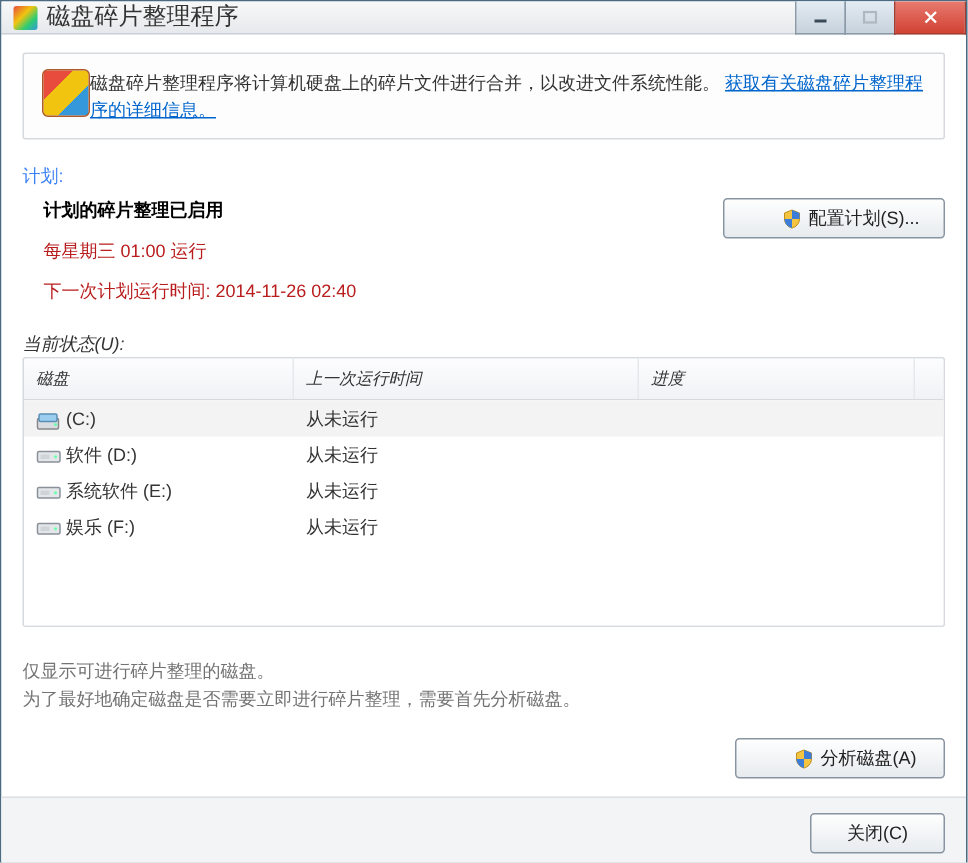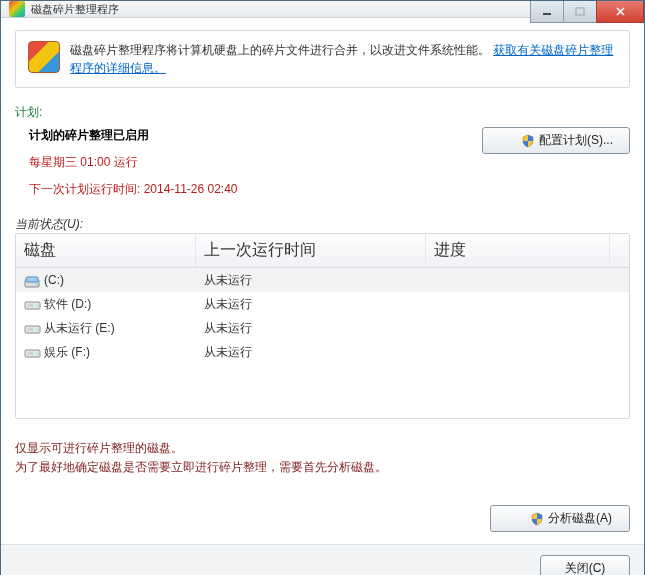--- a/index.html
+++ b/index.html
@@ -30,21 +30,21 @@
       position: relative;
     }
     .titlebar .app-icon {
       width: 16px; height: 16px;
       margin-right: 6px;
       display: inline-block;
       background: linear-gradient(135deg, #e74c3c 0%, #f1c40f 40%, #2ecc71 70%, #3498db 100%);
       border-radius: 2px;
     }
     .titlebar .title-text {
-      font-size: 11px;
+      font-size: 16px;
       color: #333;
     }
     .window-controls {
       position: absolute;
       right: 0;
       top: 0;
       display: flex;
     }
     .win-btn {
       width: 34px;
@@ -73,41 +73,40 @@
       display: flex;
       flex-direction: column;
       background: #fff;
     }
     .info-box {
       border: 1px solid #d6d9dd;
       background: #fdfdfe;
       padding: 10px 12px;
       display: flex;
       align-items: flex-start;
-      gap: 10px;
       border-radius: 2px;
     }
     .info-icon {
       width: 32px; height: 32px;
       flex-shrink: 0;
       display: inline-block;
       position: relative;
       background: linear-gradient(135deg, #e74c3c 0 33%, #f1c40f 33% 66%, #3498db 66% 100%);
       border-radius: 4px;
       border: 1px solid #b05a2c;
     }
     .info-text {
       color: #333;
       line-height: 1.5;
     }
     .info-text a { color: #0066cc; text-decoration: underline; cursor: pointer; }
     .section-label {
       margin-top: 16px;
       margin-bottom: 6px;
-      color: #15803d;
+      color: #3b82f6;
     }
     .schedule-area {
       display: flex;
       align-items: flex-start;
       gap: 12px;
     }
     .schedule-left {
       flex: 1;
       padding-left: 14px;
     }
@@ -124,37 +123,38 @@
       cursor: pointer;
       display: inline-flex;
       align-items: center;
       gap: 4px;
       min-height: 24px;
     }
     .btn.default {
       border-color: #3c7fb1;
       box-shadow: 0 0 0 1px #8ecff5 inset;
     }
-    .btn.wide { min-width: 140px; justify-content: center; padding-left: 38px; }
+    .btn.wide { min-width: 140px; justify-content: flex-start; padding-left: 38px; }
     .shield-icon {
       width: 14px; height: 14px;
       display: inline-block;
     }
     .status-label { margin-top: 8px; margin-bottom: 0; color: #333; font-style: italic; }
     .table {
       border: 1px solid #d6d9dd;
       border-radius: 2px;
       overflow: hidden;
     }
     .thead {
       display: flex;
       background: linear-gradient(to bottom, #fdfdfe, #f0f2f5);
       border-bottom: 1px solid #d6d9dd;
-      font-size: 16px;
+      font-size: 11px;
       color: #333;
+      font-style: italic;
     }
     .th, .td {
       padding: 6px 8px;
       text-align: left;
     }
     .col-disk { width: 180px; }
     .col-last { width: 230px; }
     .col-prog { flex: 1; min-width: 150px; }
     .col-end { width: 20px; border-left: 1px solid #e6e8eb;}
     .th { border-right: 1px solid #e6e8eb; }
@@ -168,26 +168,26 @@
       height: 24px;
     }
     .tr.selected { background: #f3f3f3; }
     .disk-icon {
       width: 16px; height: 12px;
       display: inline-block;
       margin-right: 4px;
       vertical-align: middle;
     }
     .disk-icon.c svg { display:block; }
-    .notes { margin-top: 20px; color: #7f1d1d; line-height: 1.6; }
+    .notes { margin-top: 20px; color: #737373; line-height: 1.6; }
     .footer-buttons {
       display: flex;
       justify-content: flex-end;
       gap: 16px;
-      margin-top: 28px;
+      margin-top: 16px;
     }
     .close-row {
       border-top: 1px solid #dcdfe3;
       margin: 12px -14px -14px -14px;
       padding: 10px 14px;
       display: flex;
       justify-content: flex-end;
       background: #f2f4f6;
     }
     .th.col-prog { border-right: none; }
@@ -275,21 +275,21 @@
                   <rect x="3" y="6" width="6" height="3" fill="#cfd4d9"></rect>
                 </svg></span><span>软件 (D:)</span></div>
             <div class="td col-last">从未运行</div>
             <div class="td col-prog"></div>
           </div>
           <div class="tr">
             <div class="td col-disk"><span class="disk-icon hdd"><svg width="18" height="14" viewBox="0 0 18 14">
                   <rect x="1" y="4" width="15" height="7" rx="1" fill="#e4e7ea" stroke="#8a9099"></rect>
                   <circle cx="13" cy="7.5" r="1" fill="#6fa"></circle>
                   <rect x="3" y="6" width="6" height="3" fill="#cfd4d9"></rect>
-                </svg></span><span>从未运行 (E:)</span></div>
+                </svg></span><span>系统软件 (E:)</span></div>
             <div class="td col-last">从未运行</div>
             <div class="td col-prog"></div>
           </div>
           <div class="tr">
             <div class="td col-disk"><span class="disk-icon hdd"><svg width="18" height="14" viewBox="0 0 18 14">
                   <rect x="1" y="4" width="15" height="7" rx="1" fill="#e4e7ea" stroke="#8a9099"></rect>
                   <circle cx="13" cy="7.5" r="1" fill="#6fa"></circle>
                   <rect x="3" y="6" width="6" height="3" fill="#cfd4d9"></rect>
                 </svg></span><span>娱乐 (F:)</span></div>
             <div class="td col-last">从未运行</div>

